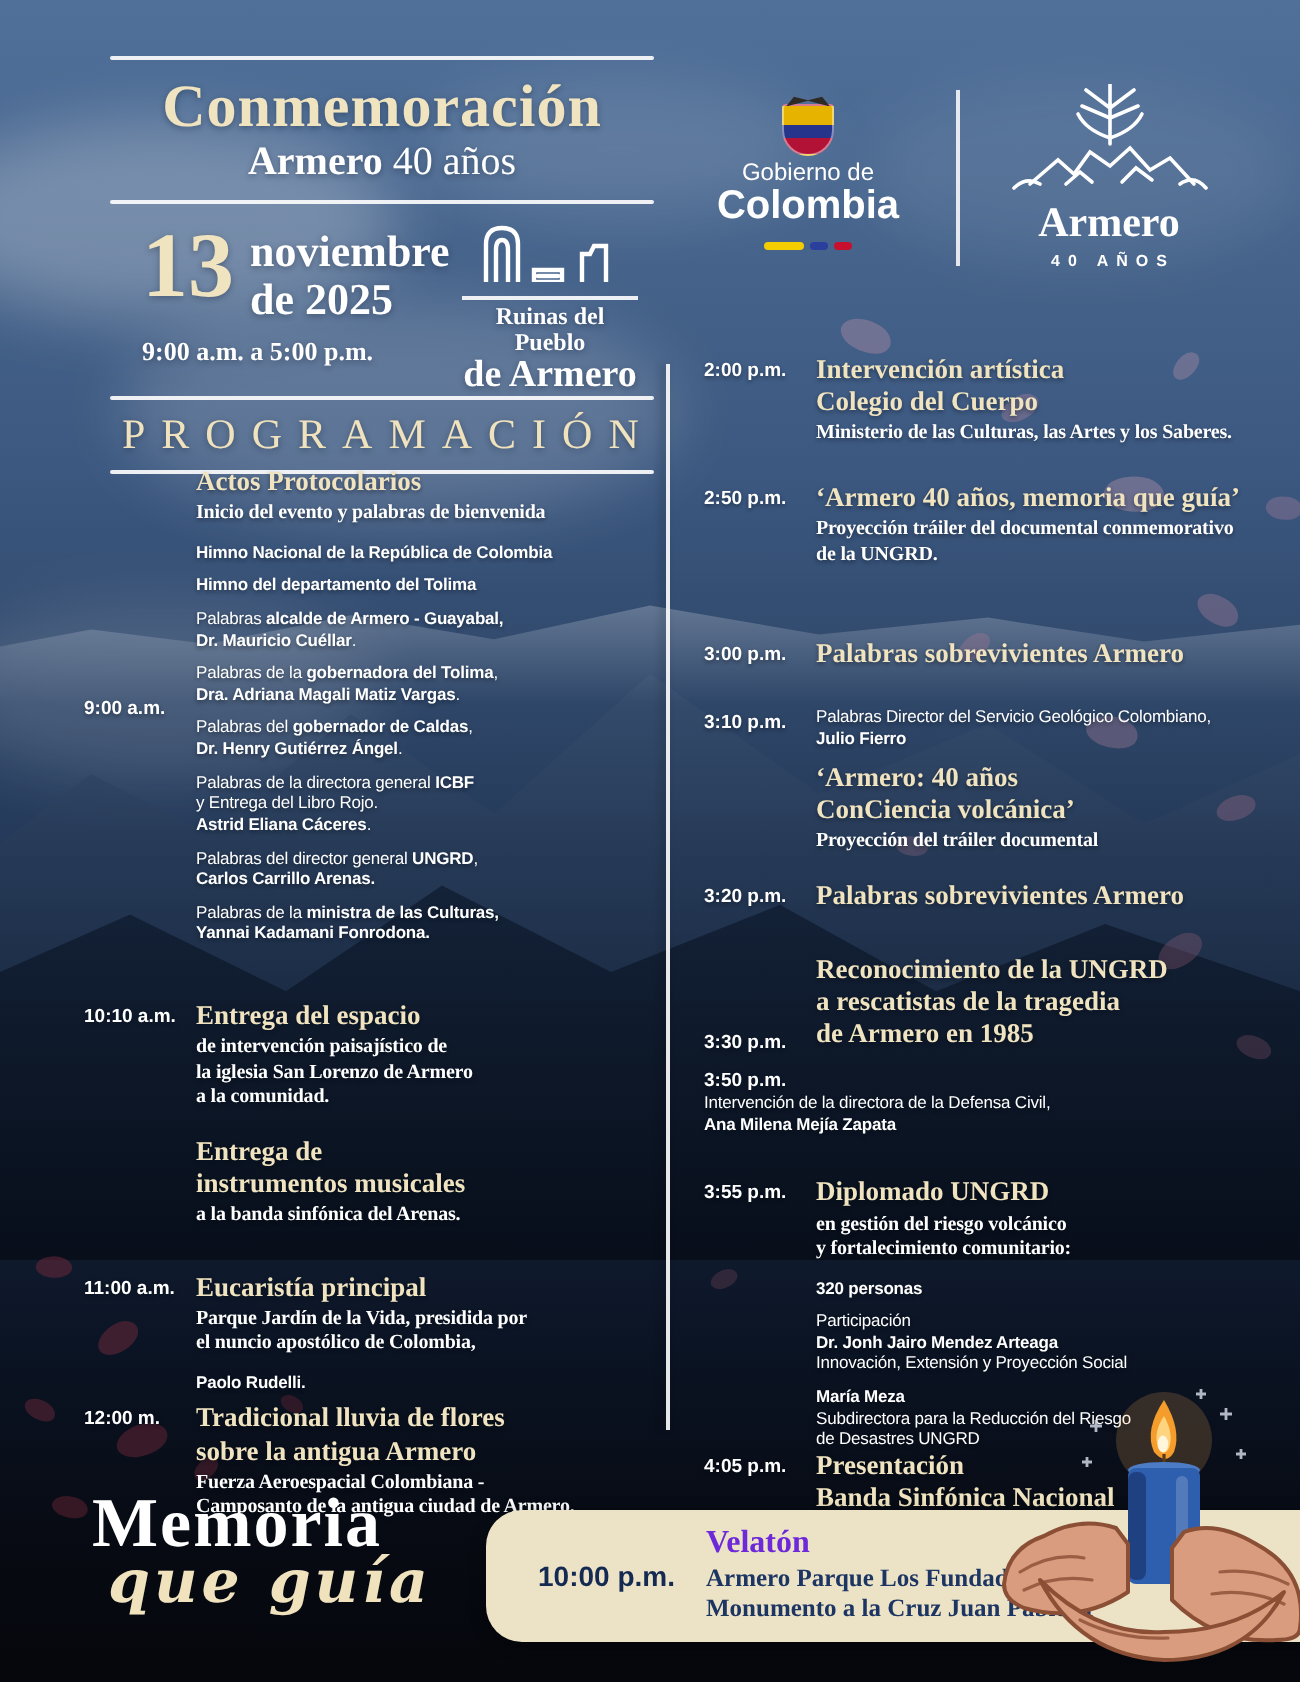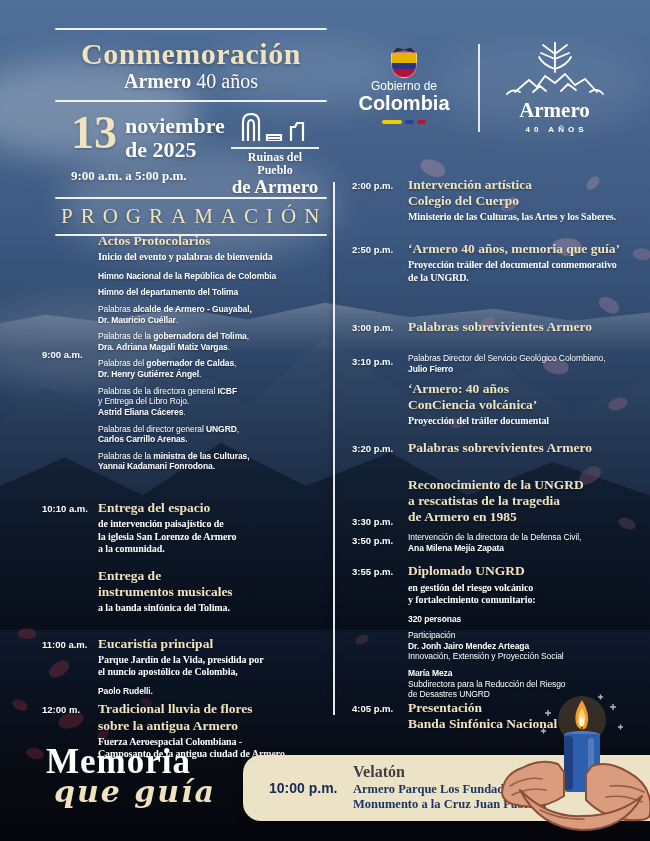--- a/index.html
+++ b/index.html
@@ -77,21 +77,21 @@
   .blk.serif{font-family:"Liberation Serif",serif;font-weight:700;font-size:10px;line-height:1.25;color:#fff;margin-bottom:7px;letter-spacing:-.1px;}
   .blk.sans{font-size:8.5px;line-height:1.25;color:#fff;letter-spacing:-.1px;}
   .b{font-weight:700;}
   
   .memoria{position:absolute;left:46px;top:744px;z-index:4;}
   .mem1{font-family:"Liberation Serif",serif;font-weight:700;font-size:35px;line-height:1;color:#fff;letter-spacing:1px;}
   .mem2{font-family:"DejaVu Serif",serif;font-style:italic;font-weight:700;font-size:30px;line-height:1;color:#efe2bd;margin:-2px 0 0 8px;letter-spacing:2px;}
   .velaton{position:absolute;left:243px;top:755px;right:-20px;height:66px;background:#ece3c6;border-radius:18px;z-index:4;display:flex;align-items:center;box-shadow:0 2px 8px rgba(0,0,0,.4);}
   .vel-time{width:84px;margin-left:26px;flex:none;font-size:14px;font-weight:700;color:#152a52;}
   .vel-body{font-family:"Liberation Serif",serif;color:#1d3563;}
-  .vel-title{font-weight:700;font-size:16px;line-height:1.15;color:#404040;}
+  .vel-title{font-weight:700;font-size:16px;line-height:1.15;color:#6d28d9;}
   .vel-line{font-weight:600;font-size:12.5px;line-height:1.25;}
   .hands{position:absolute;right:-2px;top:694px;z-index:5;}
 </style>
 </head>
 <body>
 
 <div class="poster">
 
   <div id="bg-art">
     <div class="cloud c1"></div>
@@ -248,21 +248,21 @@
         </div>
       </div>
       <div class="entry" style="margin-bottom: 14px;">
         <div class="time"></div>
         <div class="content">
           <div class="blk title">
             <div class="ln">Entrega de</div>
             <div class="ln">instrumentos musicales</div>
           </div>
           <div class="blk serif">
-            <div class="ln">a la banda sinfónica del Tolima.</div>
+            <div class="ln">a la banda sinfónica del Arenas.</div>
           </div>
         </div>
       </div>
       <div class="entry" style="margin-bottom: 5px;">
         <div class="time">11:00 a.m.</div>
         <div class="content">
           <div class="blk title">
             <div class="ln">Eucaristía principal</div>
           </div>
           <div class="blk serif">
@@ -348,21 +348,21 @@
       <div class="entry" style="margin-bottom: 5px; align-items: flex-end;">
         <div class="time">3:30 p.m.</div>
         <div class="content">
           <div class="blk title">
             <div class="ln">Reconocimiento de la UNGRD</div>
             <div class="ln">a rescatistas de la tragedia</div>
             <div class="ln">de Armero en 1985</div>
           </div>
         </div>
       </div>
-      <div class="entry" style="margin-bottom: 10px;">
+      <div class="entry" style="margin-bottom: 21px; flex-direction: column;">
         <div class="time">3:50 p.m.</div>
         <div class="content">
           <div class="blk sans">
             <div class="ln"><span>Intervención de la directora de la Defensa Civil,</span></div>
             <div class="ln"><span class="b">Ana Milena Mejía Zapata</span></div>
           </div>
         </div>
       </div>
       <div class="entry" style="margin-bottom: 0px;">
         <div class="time">3:55 p.m.</div>

